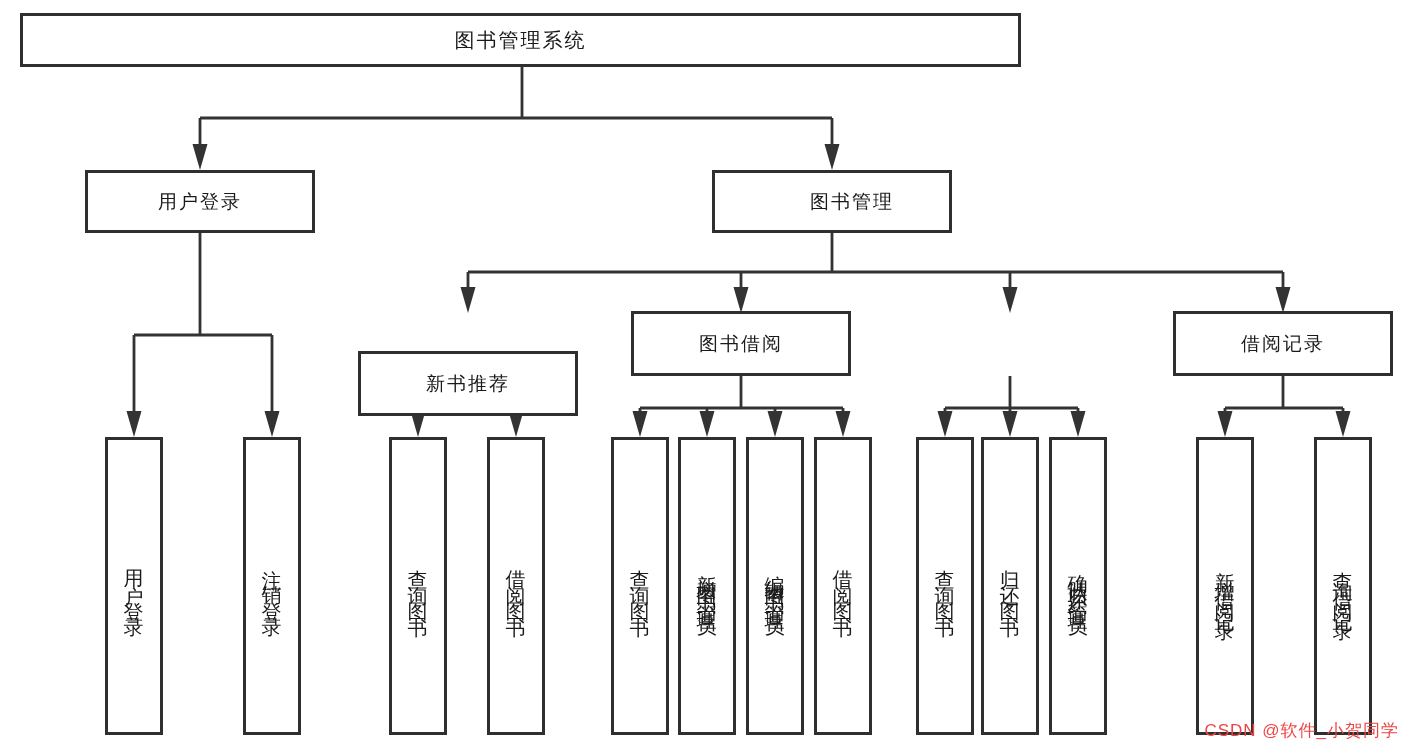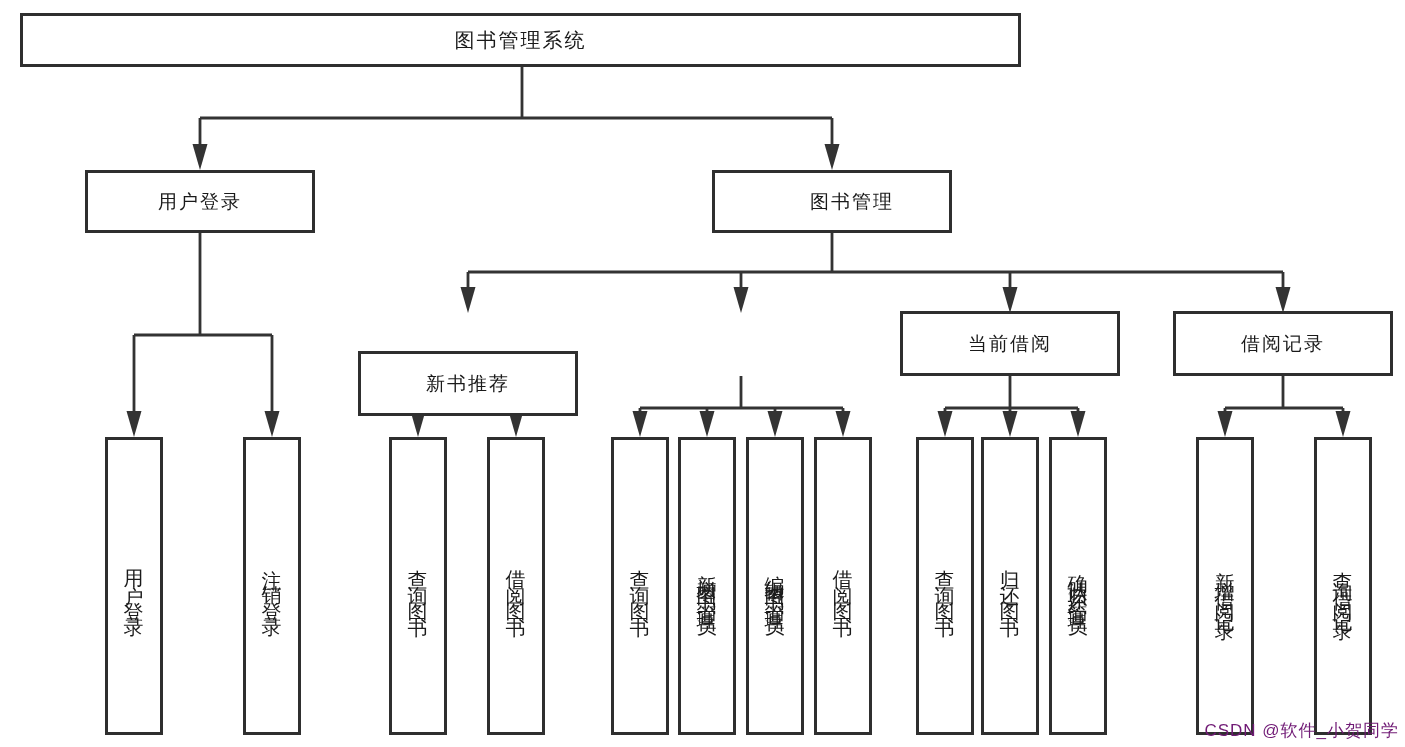--- a/index.html
+++ b/index.html
@@ -47,21 +47,21 @@
     white-space: nowrap;
   }
   .ls4 { letter-spacing: 16px; }
   .ls6 { letter-spacing: 10px; }
   .ls9 { letter-spacing: 6px; }
   .watermark {
     position: absolute;
     right: 6px;
     bottom: 5px;
     font-size: 17px;
-    color: #701a75;
+    color: #ef4444;
     letter-spacing: 1px;
     white-space: nowrap;
   }
 </style>
 </head>
 <body>
 
 <div class="canvas">
 
   <svg class="connectors" viewBox="0 0 1405 747" xmlns="http://www.w3.org/2000/svg">
@@ -103,21 +103,21 @@
       <polygon points="1335.5,411 1350.5,411 1343,437"></polygon>
     </g>
   </svg>
 
   <div class="node root hnode">图书管理系统</div>
 
   <div class="node hnode" style="left:85px; top:170px; width:230px; height:63px;">用户登录</div>
   <div class="node hnode" style="left:712px; top:170px; width:240px; height:63px;padding-left:40px;">图书管理</div>
 
   <div class="node hnode" style="left:358px; top:311px; width:220px; height:65px;margin-top:40px;">新书推荐</div>
-  <div class="node hnode" style="left:900px; top:311px; width:220px; height:65px;">当前借阅</div>
+  <div class="node hnode" style="left:631px; top:311px; width:220px; height:65px;">图书借阅</div>
   <div class="node hnode" style="left:1173px; top:311px; width:220px; height:65px;">借阅记录</div>
 
   <div class="node leaf" style="left:105px;">
     <span class="vtext ls4">用户登录</span>
   </div>
   <div class="node leaf" style="left:243px;">
     <span class="vtext ls4">注销登录</span>
   </div>
   <div class="node leaf" style="left:389px;">
     <span class="vtext ls4">查询图书</span>

